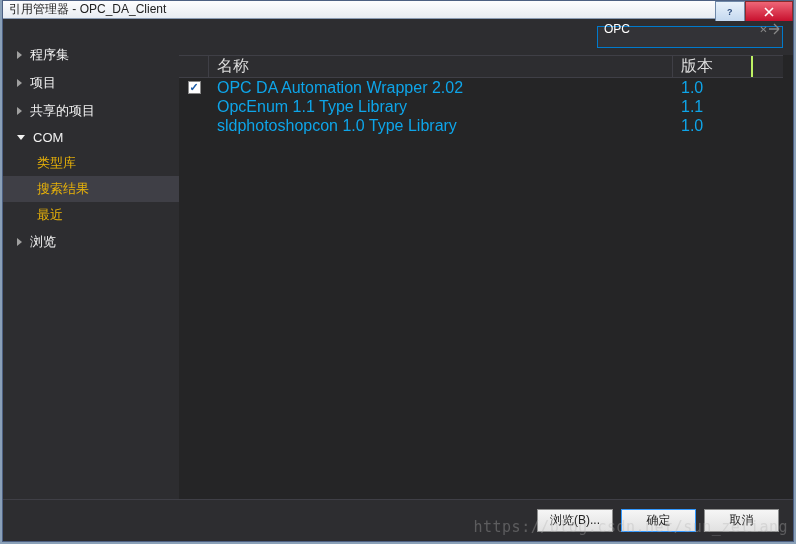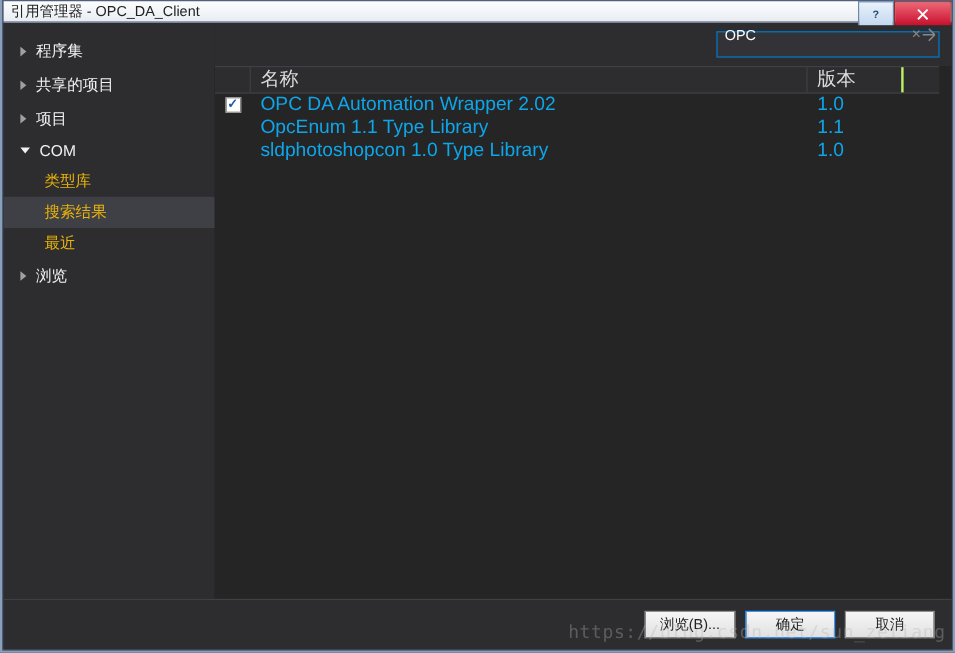--- a/index.html
+++ b/index.html
@@ -43,21 +43,21 @@
       flex: 1; display: flex; flex-direction: column;
       background: #2d2d30;
     }
     .body {
       flex: 1; display: flex; min-height: 0;
     }
     .sidebar {
       width: 176px;
       background: #2d2d30;
       color: #f1f1f1;
-      padding-top: 10px;
+      padding-top: 22px;
     }
     .side-item {
       display: flex; align-items: center;
       padding: 5px 10px 5px 14px;
       cursor: pointer;
       font-size: 13px;
     }
     .side-item.expanded > .tri { }
     .tri {
       width: 0; height: 0;
@@ -208,25 +208,25 @@
   <div class="content">
     <div class="body">
 
       <div class="sidebar">
         <div class="side-item">
           <span class="tri right"></span>
           <span>程序集</span>
         </div>
         <div class="side-item">
           <span class="tri right"></span>
-          <span>共享的项目</span>
+          <span>项目</span>
         </div>
         <div class="side-item">
           <span class="tri right"></span>
-          <span>项目</span>
+          <span>共享的项目</span>
         </div>
         <div class="side-item expanded">
           <span class="tri down"></span>
           <span>COM</span>
         </div>
         <div class="sub-item">
           <span>类型库</span>
         </div>
         <div class="sub-item selected">
           <span>搜索结果</span>

